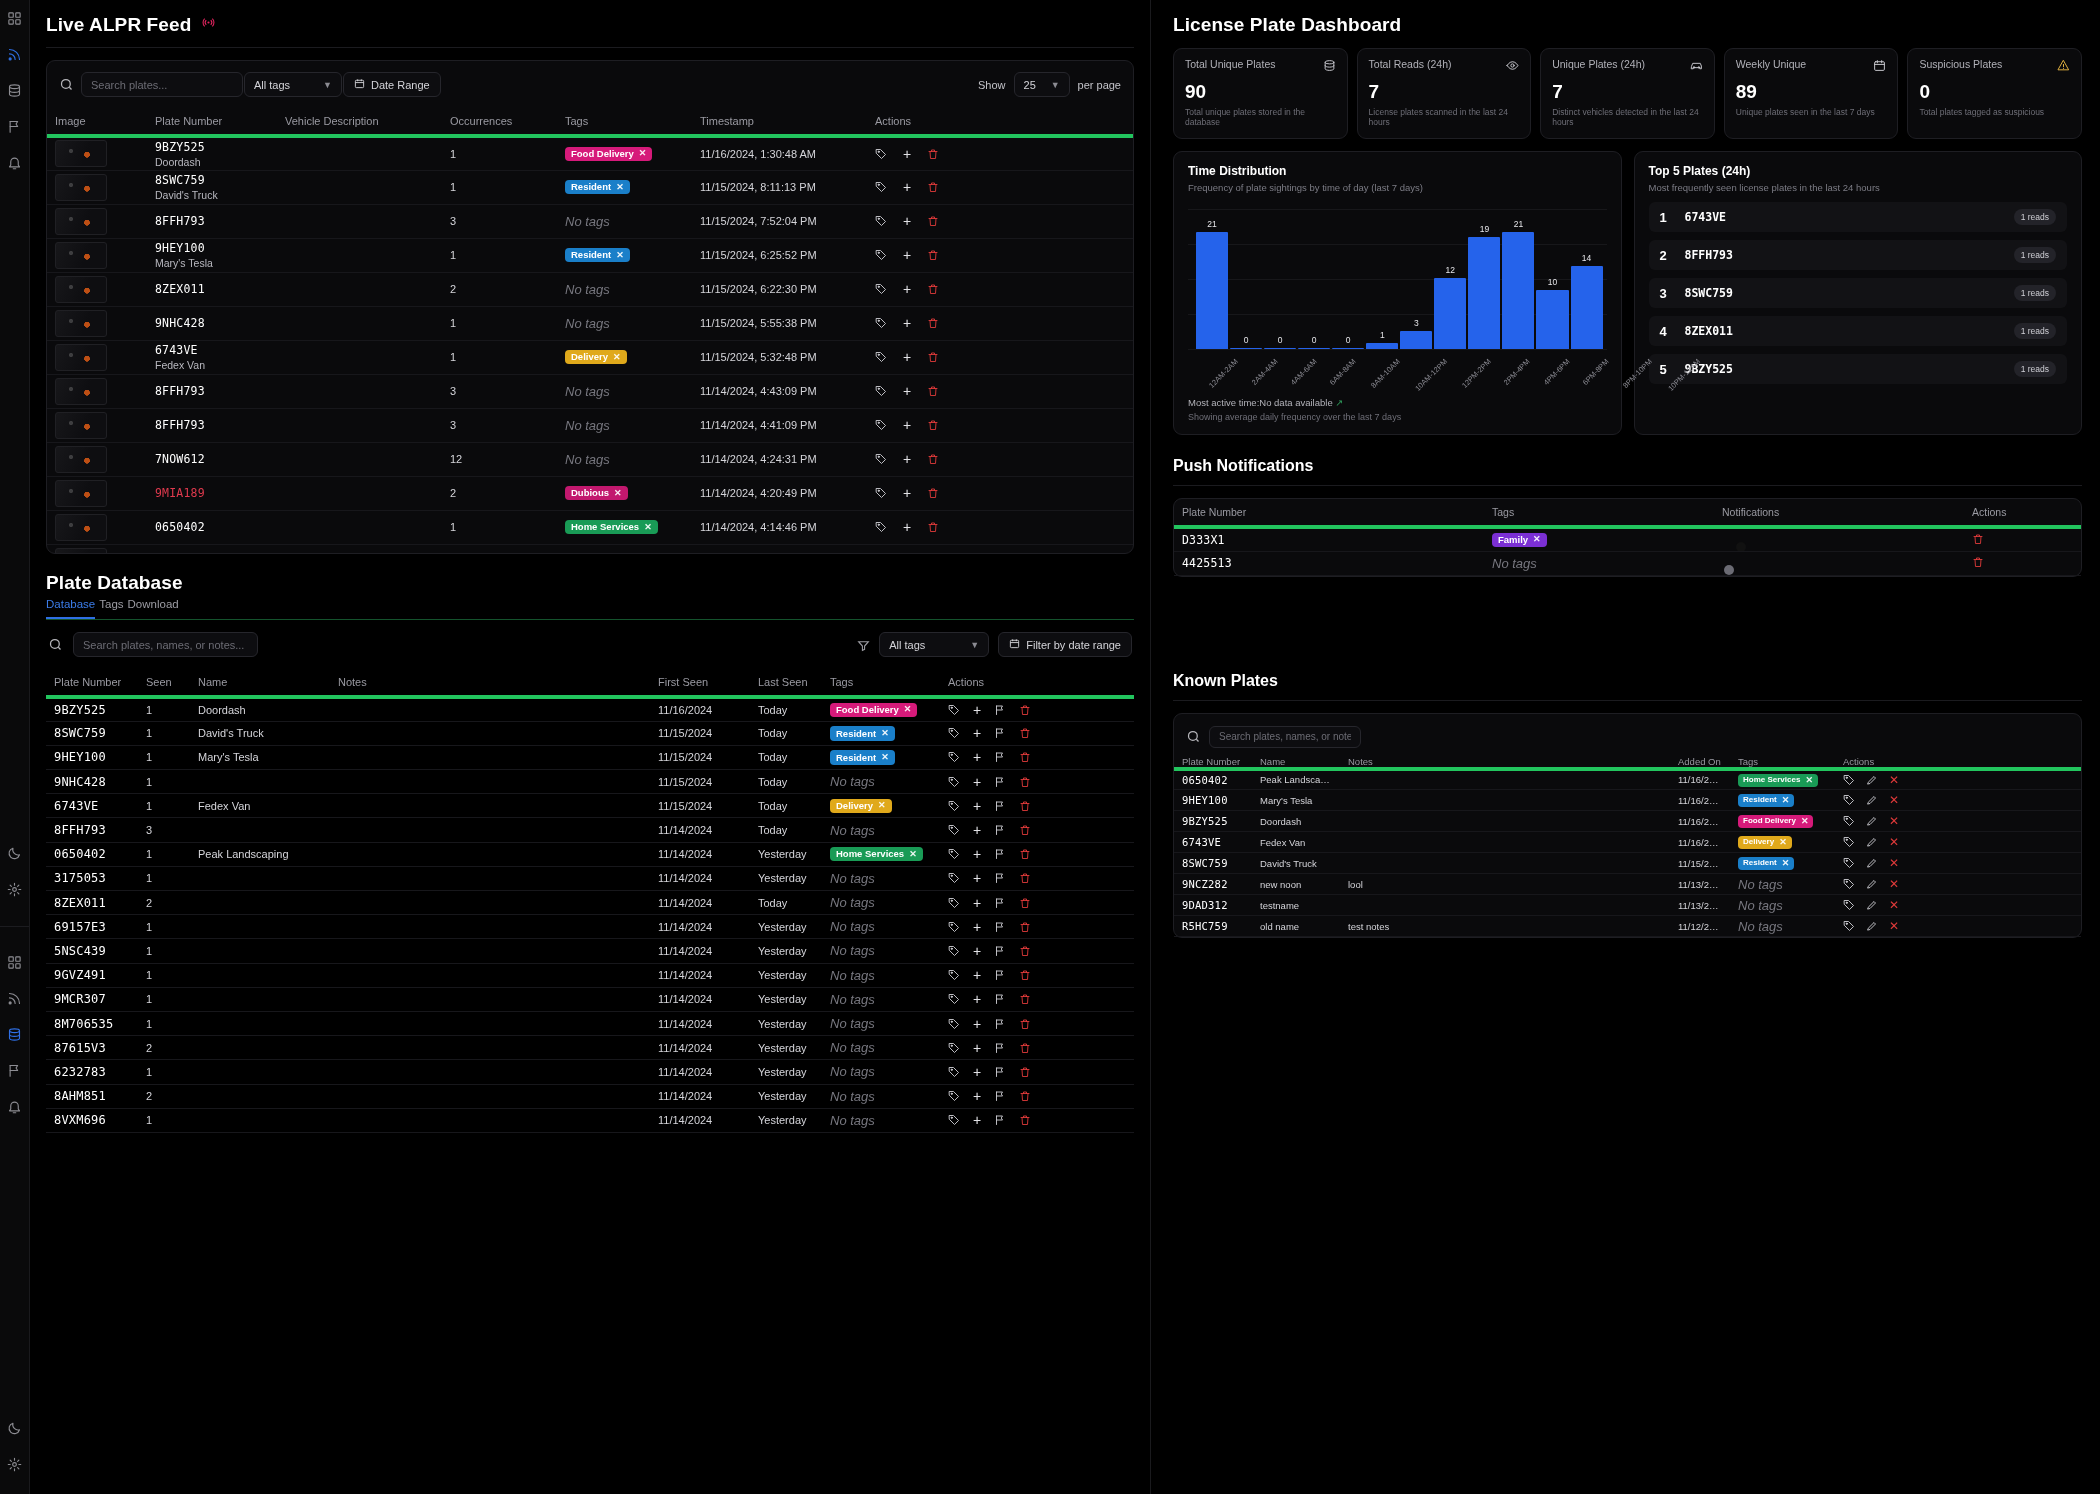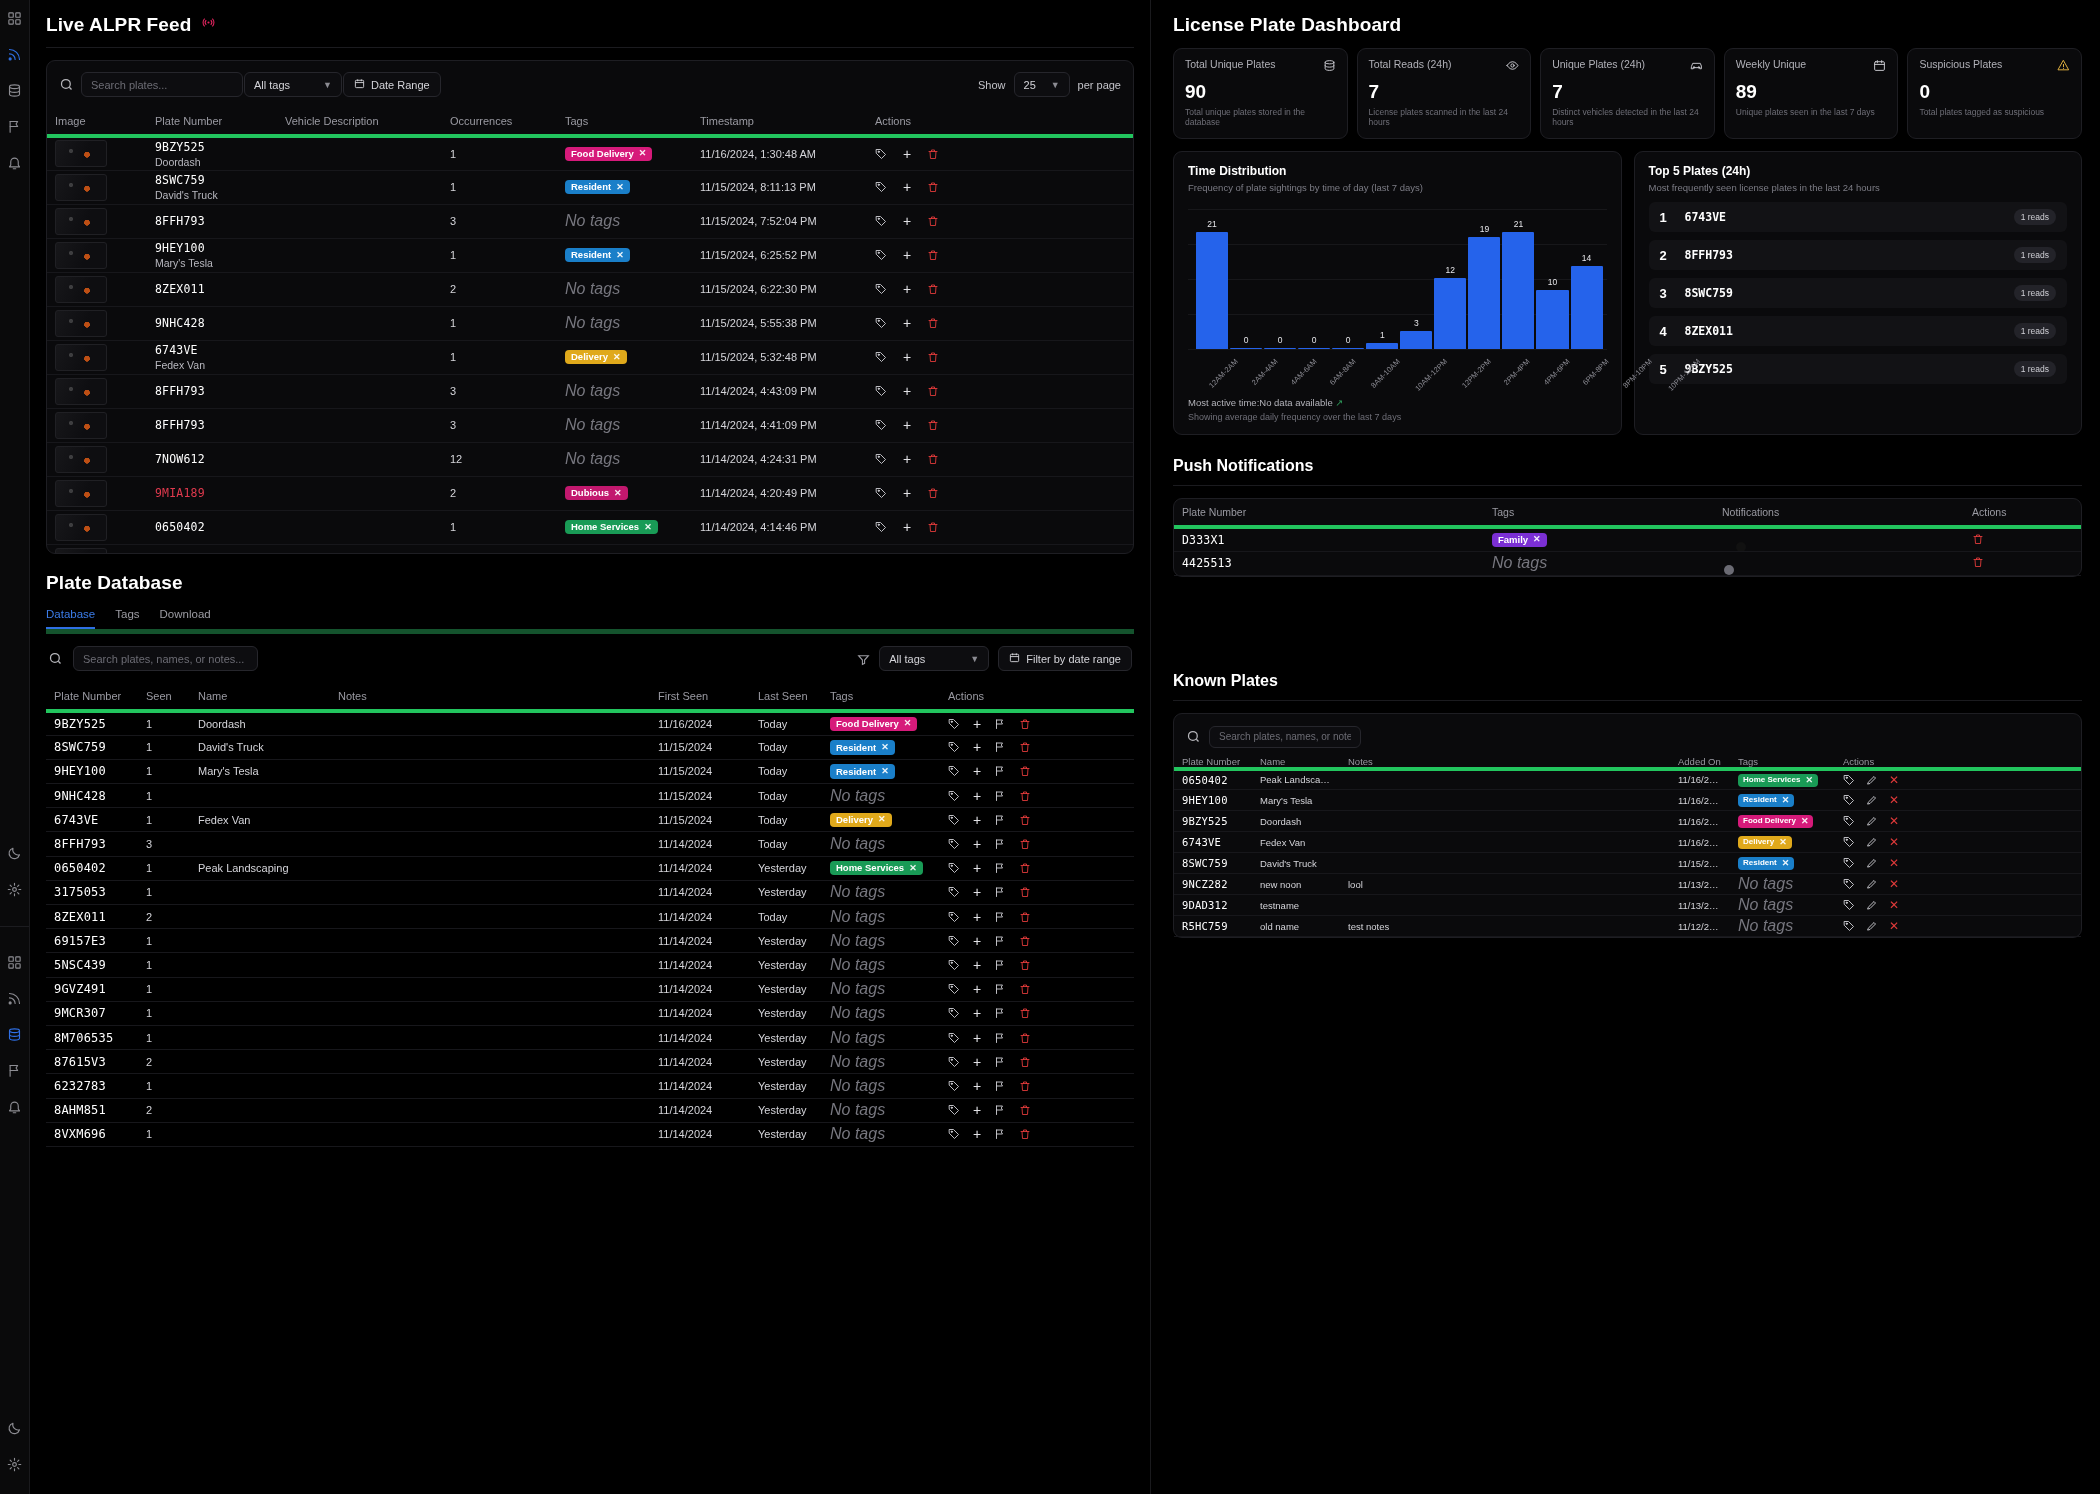--- a/index.html
+++ b/index.html
@@ -78,39 +78,39 @@
   }
   .thumb{ width:52px;height:27px;border-radius:3px;background:#141416; display:block;
           background-image:
             radial-gradient(circle at 62% 55%, rgba(220,90,20,.85) 0 8%, transparent 9%),
             radial-gradient(circle at 30% 40%, rgba(255,255,255,.18) 0 5%, transparent 6%),
             linear-gradient(115deg,#17171a 0%,#0e0e11 60%);
           border:1px solid #202024;}
   .plate{ font-family:"DejaVu Sans Mono", monospace; font-size:11.5px; color:#fff; letter-spacing:.2px;}
   .plate.alarm{ color:#e03a4e; }
   .subname{ font-size:10.5px; color:#b9b9c0; margin-top:2px; }
-  .notags{ color:#77777f; font-style:italic; font-size:16px; }
+  .notags{ color:#77777f; font-style:italic; font-size:13px; }
   .tag{
     display:inline-flex; align-items:center; gap:5px; border-radius:4px;
     font-size:9.5px; font-weight:bold; color:#fff; padding:2.5px 6px; line-height:1;
   }
   .tag .x{ font-size:9px; opacity:.92; }
   .acts{ display:flex; align-items:center; gap:16px; }
   .iconbtn{ color:#d0d0d6; display:inline-flex; cursor:pointer; }
   .iconbtn svg{ width:12px;height:12px; }
   .iconbtn.del{ color:#e03a3a; }
   .iconbtn.plus{ font-size:14px; line-height:10px; color:#e2e2e6; }
   .iconbtn.flag{ color:#d0d0d6; }
   .iconbtn.x{ color:#e03a3a; font-size:12px; line-height:10px;}
 
   .feedScroll{ height:445px; overflow:hidden; }
   .feed tbody tr{ height:34px; }
 
   
-  .tabs{ display:flex; gap:20px; margin-top:14px; border-bottom:5px solid #14532d; }
+  .tabs{ display:flex; gap:4px; margin-top:4px; border-bottom:1px solid #14532d; }
   .tab{ font-size:11.5px; color:#9c9ca3; padding-bottom:7px; cursor:pointer; }
   .tab.active{ color:#3b7ce8; border-bottom:2px solid #2f6fe4; }
 
   .dbbar{ display:flex; align-items:center; gap:10px; padding:12px 2px; }
   .dbbar .right{ margin-left:auto; display:flex; align-items:center; gap:9px; }
   .funnel{ width:13px;height:13px;color:#9c9ca3; }
 
   .db tbody tr{ height:24.2px; }
   .db .plate{ font-size:12px; }
 

